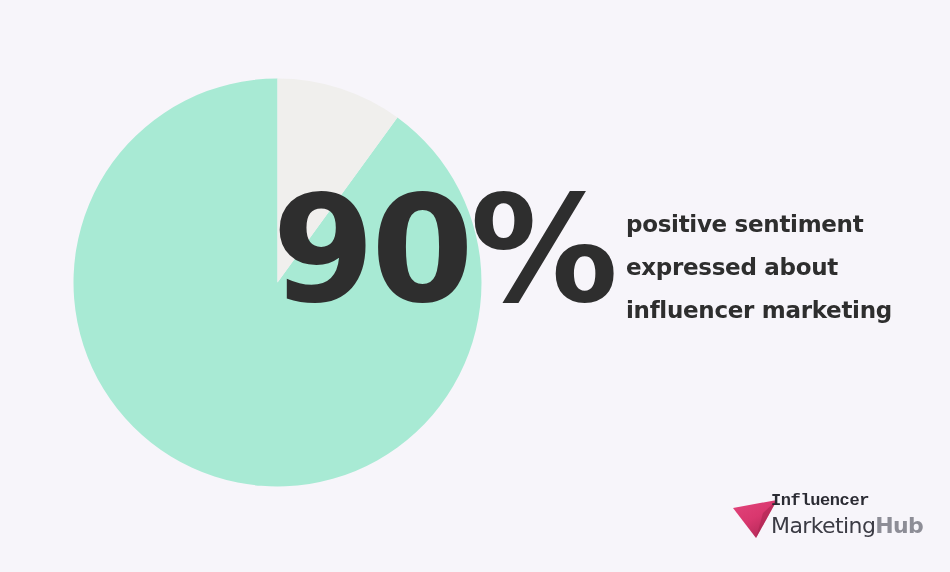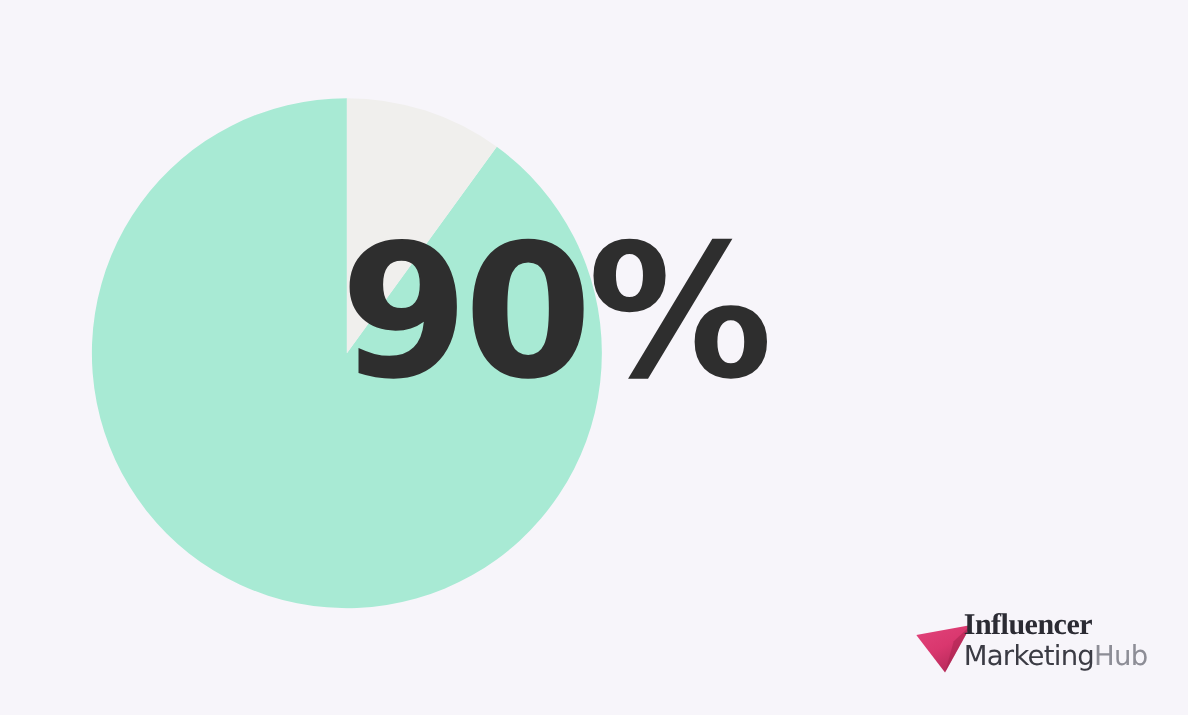--- a/index.html
+++ b/index.html
@@ -80,61 +80,66 @@
     width: 52px;
     height: 44px;
   }
   #logo-text {
     position: absolute;
     left: 38px;
     top: 0;
     width: 155px;
   }
   #logo-line-1 {
-    font-family: Liberation Serif, serif;
-    font-size: 24px;
+    font-family: Liberation Mono, monospace;
+    font-size: 17px;
     font-weight: bold;
     color: #2b2b33;
     line-height: 23px;
     letter-spacing: -0.4px;
     white-space: nowrap;
   }
   #logo-line-2 {
     font-family: "DejaVu Sans", "Liberation Sans", sans-serif;
     font-size: 22px;
     line-height: 27px;
     letter-spacing: -0.6px;
     white-space: nowrap;
   }
   .logo-word-marketing {
     color: #3b3b44;
     font-weight: normal;
     margin-top: 15px;
   }
   .logo-word-hub {
     color: #8d8d96;
-    font-weight: normal;
+    font-weight: bold;
   }
 </style>
 </head>
 <body>
 
 <div id="infographic">
 
   <div id="pie-chart">
     <svg id="pie-svg" viewBox="0 0 409 409" xmlns="http://www.w3.org/2000/svg">
 
       <path fill="#a8ead4" d="M 204.5 204.5 L 204.50 0.50 A 204 204 0 1 0 324.41 39.46 Z"></path>
 
       <path fill="#f0efed" d="M 204.5 204.5 L 324.41 39.46 A 204 204 0 0 0 204.50 0.50 Z"></path>
     </svg>
   </div>
 
   <div id="stat-value">90%</div>
 
+  <div id="caption">
+    <div class="caption-line">positive sentiment</div>
+    <div class="caption-line">expressed about</div>
+    <div class="caption-line">influencer marketing</div>
+  </div>
 
   <div id="logo">
     <svg id="logo-mark" viewBox="0 0 52 44" xmlns="http://www.w3.org/2000/svg">
       <defs>
         <linearGradient id="markGrad" x1="0%" y1="0%" x2="60%" y2="100%">
           <stop offset="0%" stop-color="#e2447b"></stop>
           <stop offset="55%" stop-color="#d9376e"></stop>
           <stop offset="100%" stop-color="#b52a59"></stop>
         </linearGradient>
       </defs>

